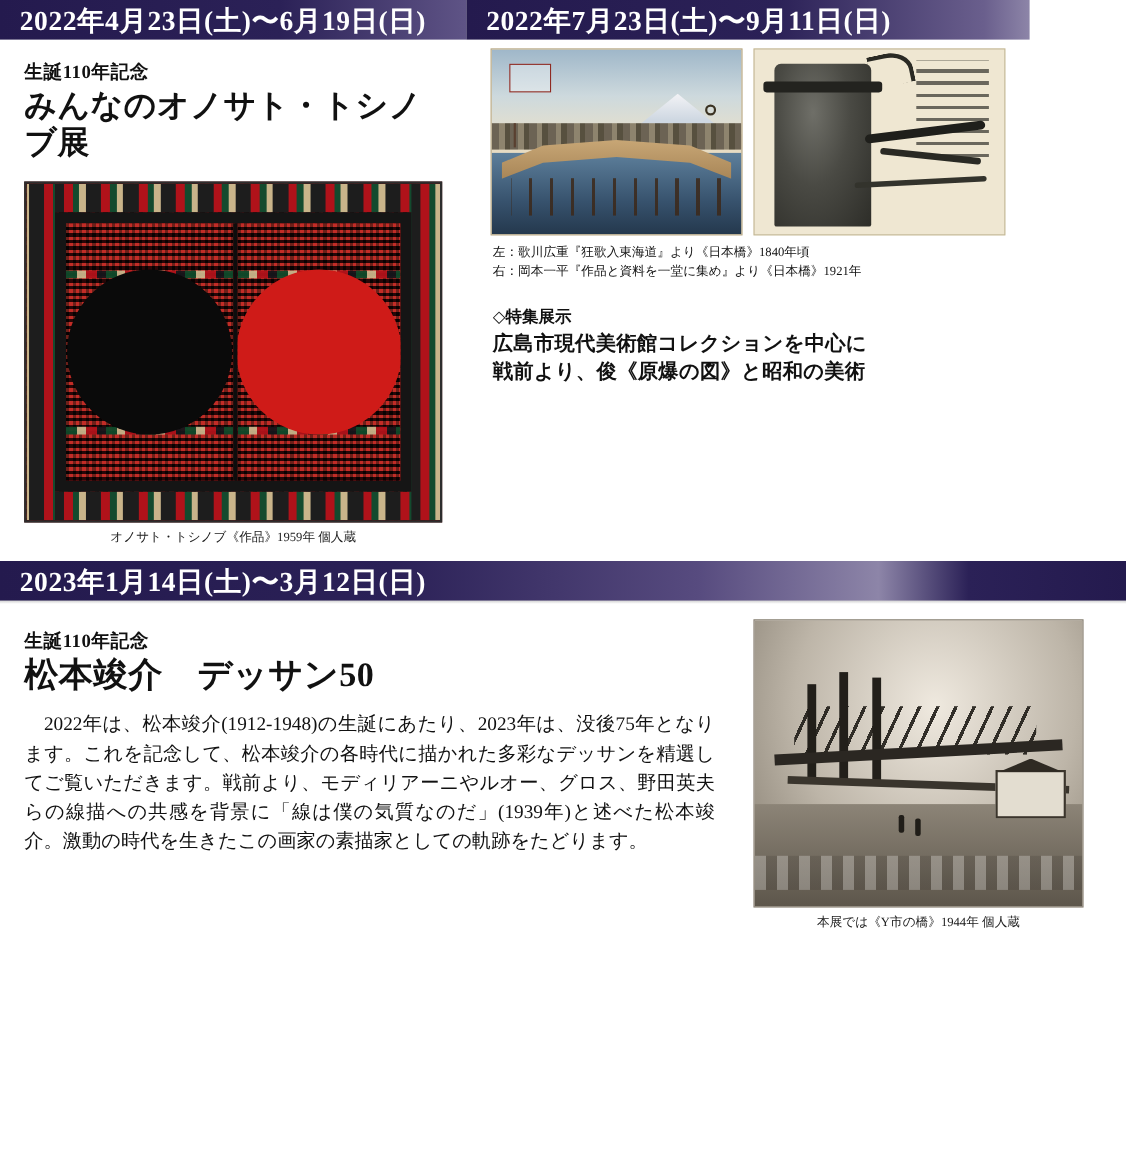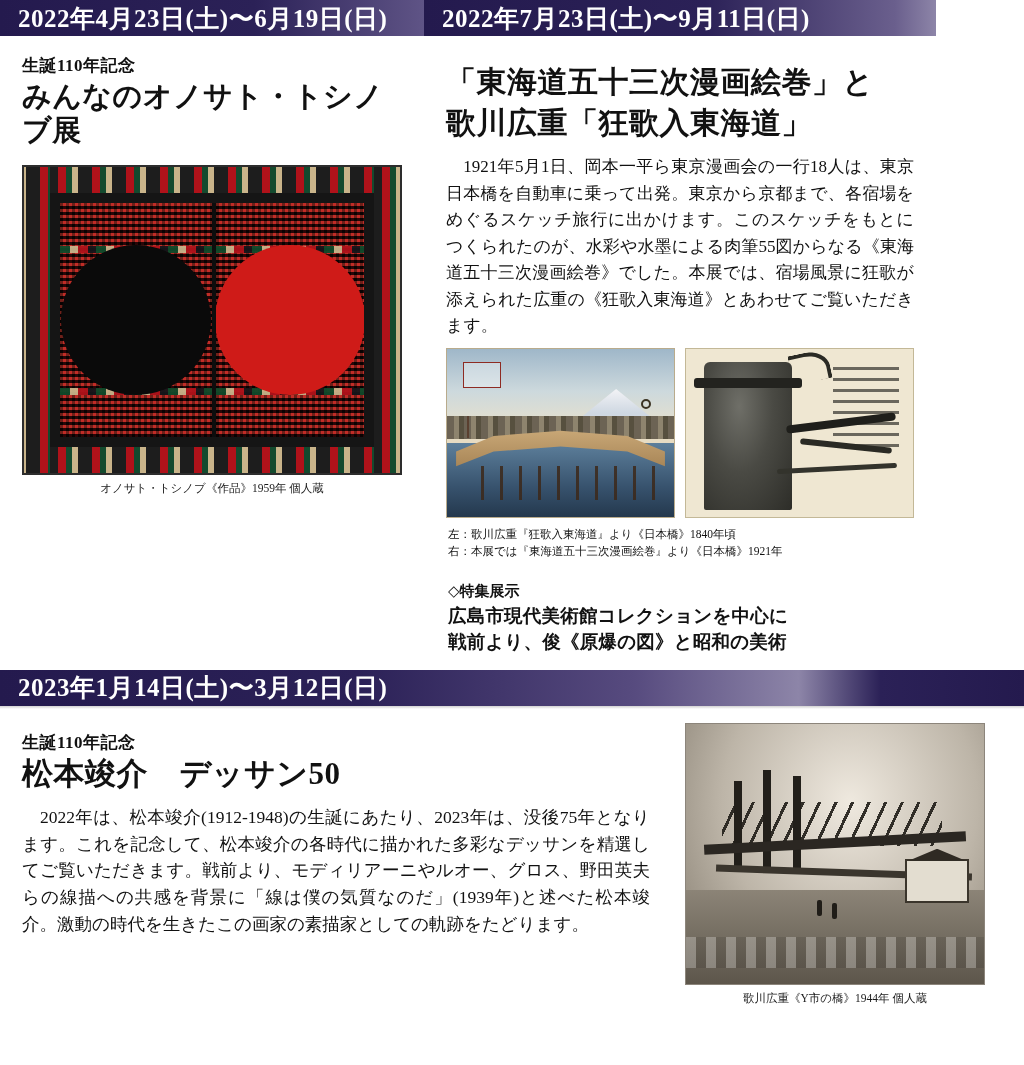--- a/index.html
+++ b/index.html
@@ -315,25 +315,20 @@
           </div>
         </div>
         <div class="caption">オノサト・トシノブ《作品》1959年  個人蔵</div>
       </div>
     </div>
 
     <div class="col right">
 
       <div class="banner right-banner">2022年7月23日(土)〜9月11日(日)</div>
 
-      <div class="body-pad">
-        <div class="title-main" style="margin-top:12px">「東海道五十三次漫画絵巻」と</div>
-        <div class="title-main">歌川広重「狂歌入東海道」</div>
-        <div class="paragraph">　1921年5月1日、岡本一平ら東京漫画会の一行18人は、東京日本橋を自動車に乗って出発。東京から京都まで、各宿場をめぐるスケッチ旅行に出かけます。このスケッチをもとにつくられたのが、水彩や水墨による肉筆55図からなる《東海道五十三次漫画絵巻》でした。本展では、宿場風景に狂歌が添えられた広重の《狂歌入東海道》とあわせてご覧いただきます。</div>
-      </div>
 
       <div class="art2-row">
         <div class="ukiyo">
           <div class="uk-sky"></div>
           <div class="uk-mt"></div>
           <div class="uk-town"></div>
           <div class="uk-water"></div>
           <div class="uk-bridge"></div>
           <div class="uk-posts"></div>
           <div class="uk-box"></div>
@@ -345,21 +340,21 @@
           <div class="sm-horn"></div>
           <div class="sm-cal"></div>
           <div class="sm-ink1"></div>
           <div class="sm-ink2"></div>
           <div class="sm-ink3"></div>
         </div>
       </div>
 
       <div style="padding: 8px 22px 0 24px;">
         <div class="caption-left">左：歌川広重『狂歌入東海道』より《日本橋》1840年頃</div>
-        <div class="caption-left">右：本展では『東海道五十三次漫画絵巻』より《日本橋》1921年</div>
+        <div class="caption-left">右：岡本一平『作品と資料を一堂に集め』より《日本橋》1921年</div>
       </div>
 
       <div style="padding: 22px 22px 0 24px;">
         <div class="feature-head">◇特集展示</div>
         <div class="feature-line">広島市現代美術館コレクションを中心に</div>
         <div class="feature-line">戦前より、俊《原爆の図》と昭和の美術</div>
       </div>
     </div>
   </div>
 
@@ -382,17 +377,17 @@
           <div class="m-pylon" style="left:16%; top:22%; height:34%;"></div>
           <div class="m-pylon" style="left:26%; top:18%; height:38%;"></div>
           <div class="m-pylon" style="left:36%; top:20%; height:36%;"></div>
           <div class="m-bridge"></div>
           <div class="m-bridge2"></div>
           <div class="m-house"></div>
           <div class="m-fig" style="left:44%; top:68%;"></div>
           <div class="m-fig" style="left:49%; top:69%;"></div>
           <div class="m-water"></div>
         </div>
-        <div class="caption">歌川広重《Y市の橋》1944年  個人蔵</div>
+        <div class="caption">本展では《Y市の橋》1944年  個人蔵</div>
       </div>
     </div>
   </div>
 </div>
 
 </body></html>

